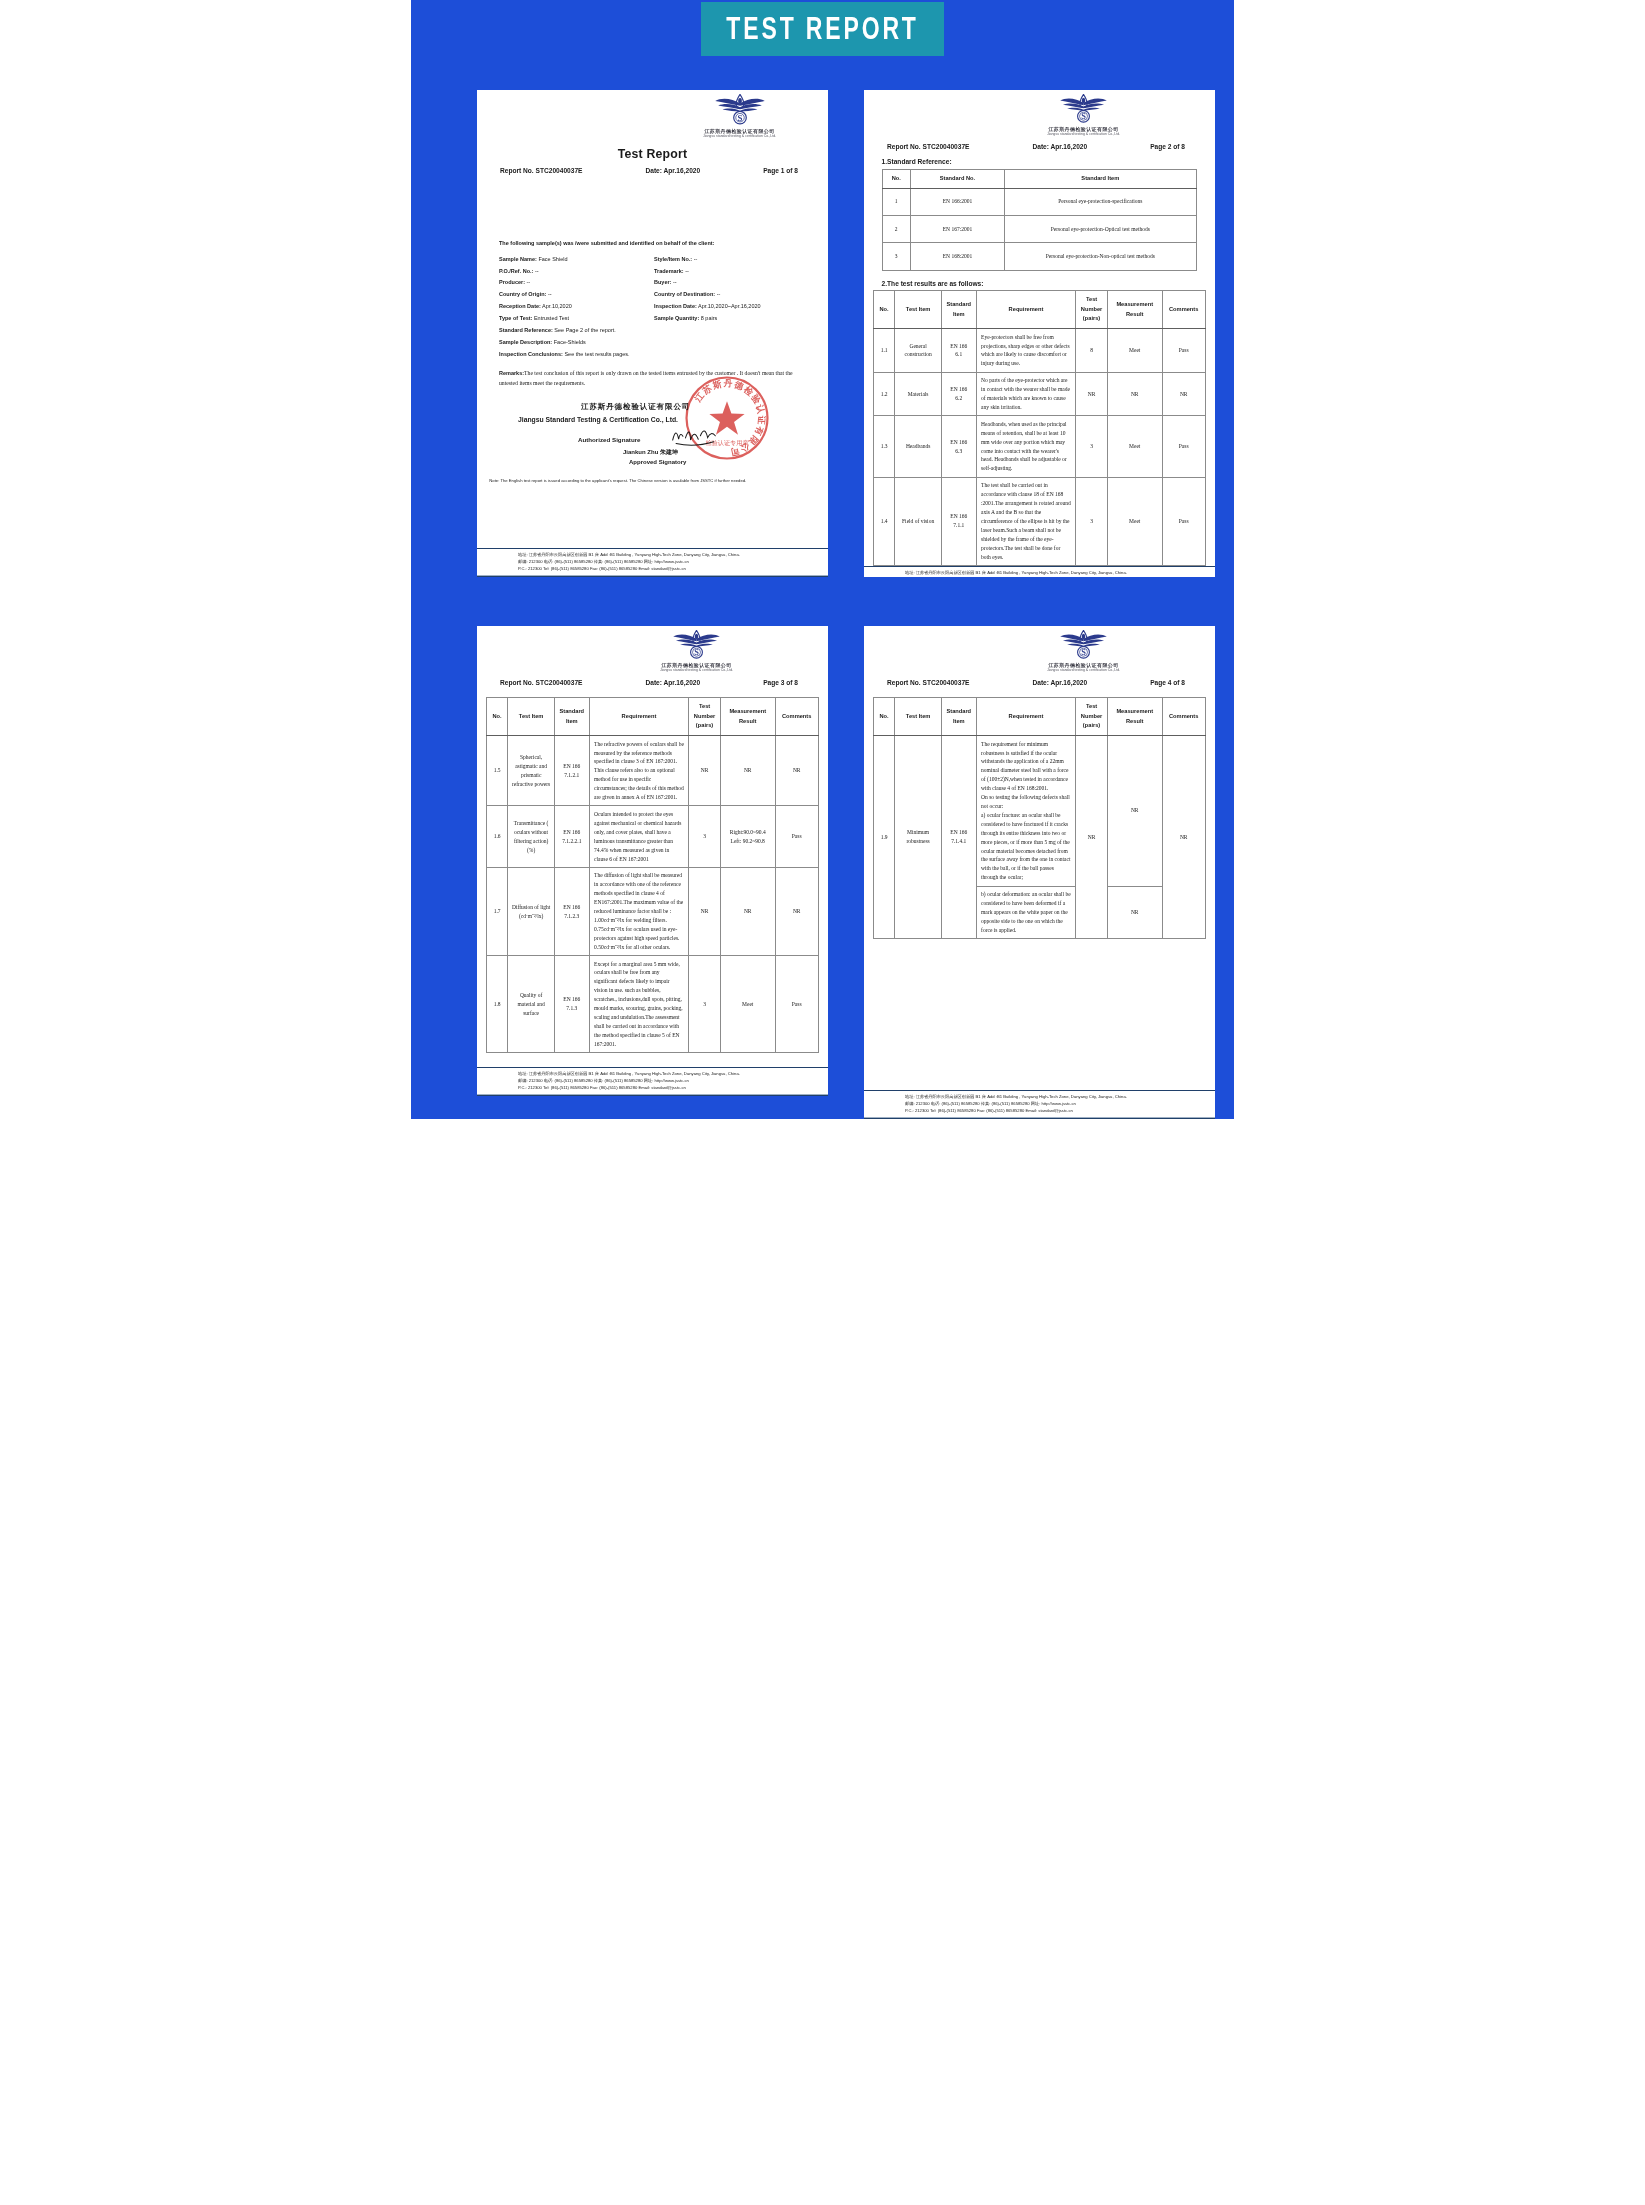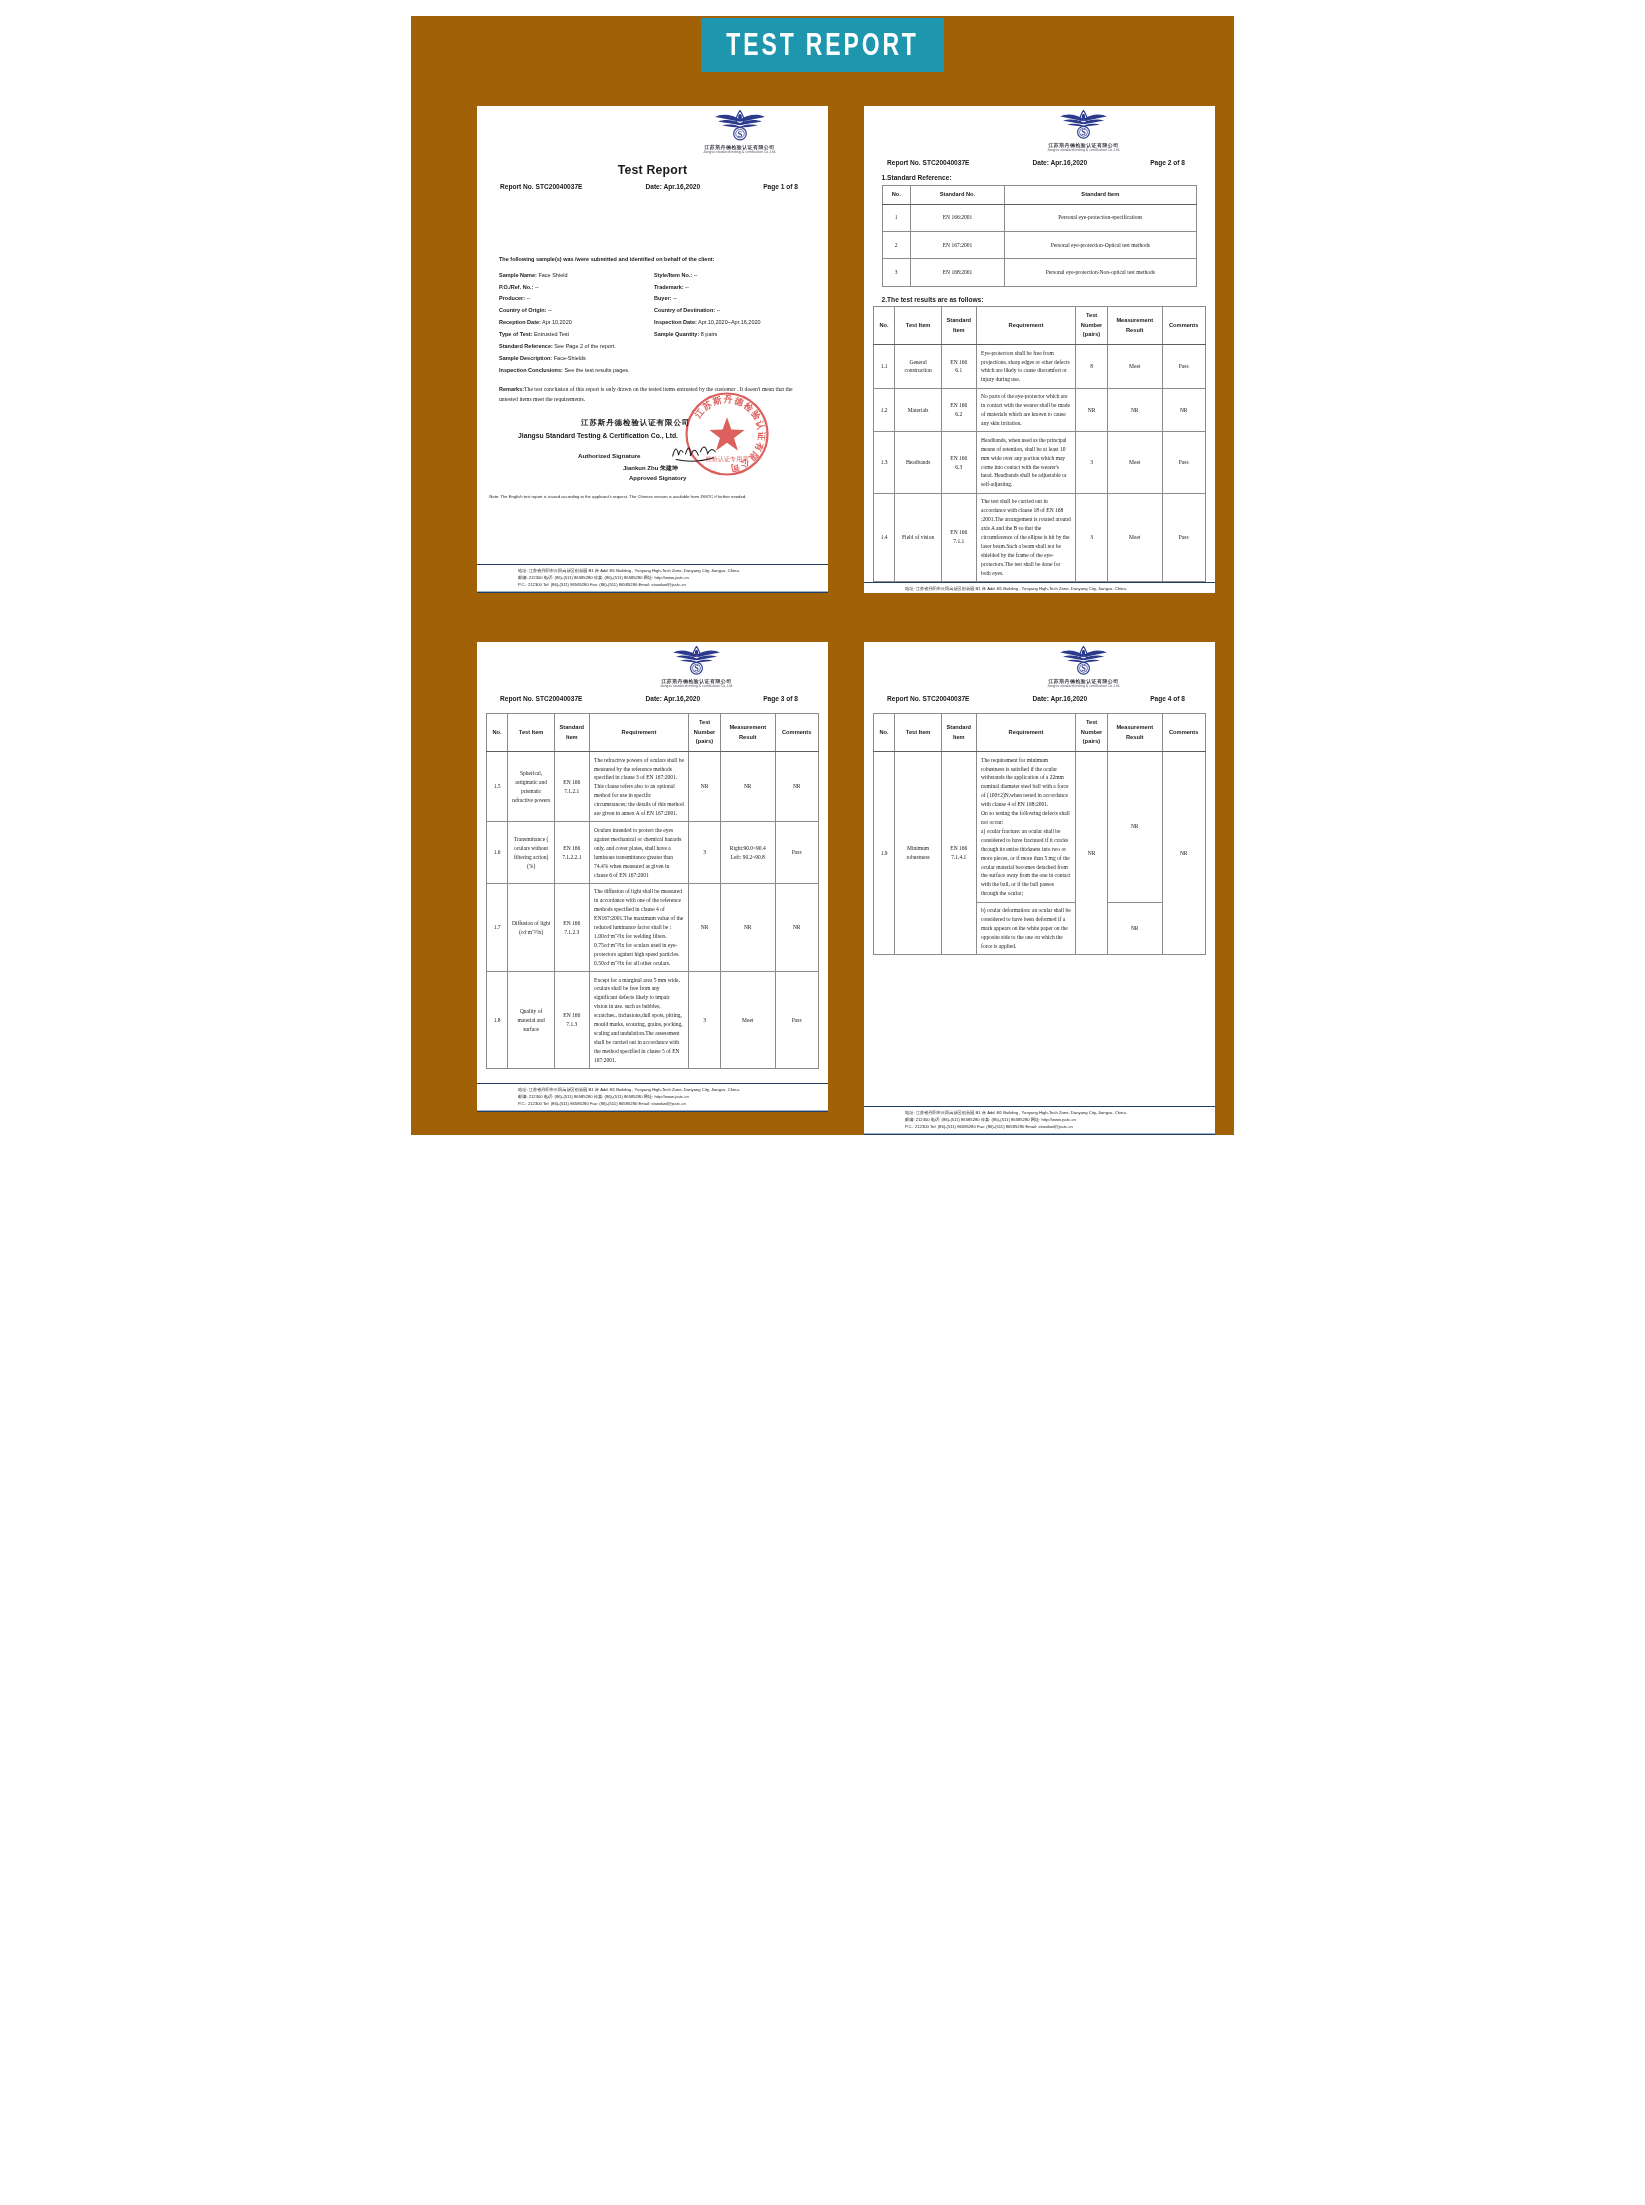--- a/index.html
+++ b/index.html
@@ -1,16 +1,16 @@
 <!DOCTYPE html>
 <html style="font-size:7px"><head>
 <meta charset="utf-8">
 <style>
   html,body{margin:0;padding:0;background:#ffffff;font-family:"Liberation Sans",sans-serif;color:#1a1a1a;}
-  .canvas{position:relative;width:823px;height:1119px;margin:16px auto;background:#a16207;overflow:hidden;}
+  .canvas{position:relative;width:823px;height:1119px;margin:0 auto;background:#1d4ed8;overflow:hidden;}
 
   
   .banner{position:absolute;left:290px;top:1.8px;width:243px;height:54px;background:#1d96ae;
           display:flex;align-items:center;justify-content:center;}
   .banner-title{color:#fff;font-weight:bold;font-size:25px;letter-spacing:3.1px;
                 transform:scale(.92,1.28);white-space:nowrap;}
 
   
   .page{position:absolute;background:#fff;display:flex;flex-direction:column;overflow:hidden;}
   .page--1{left:66px;top:90px;width:351px;height:487px;}

